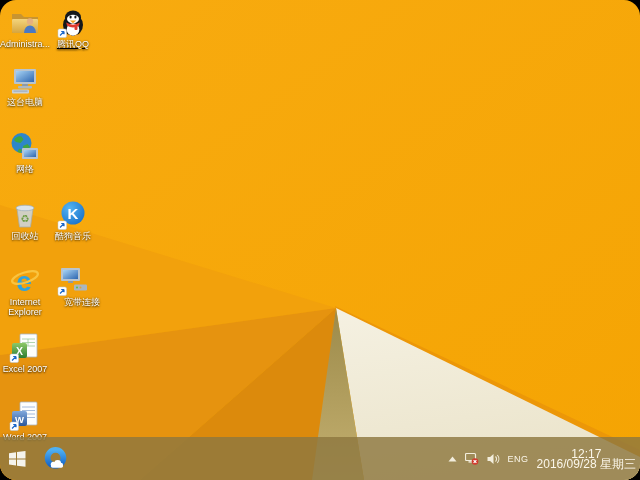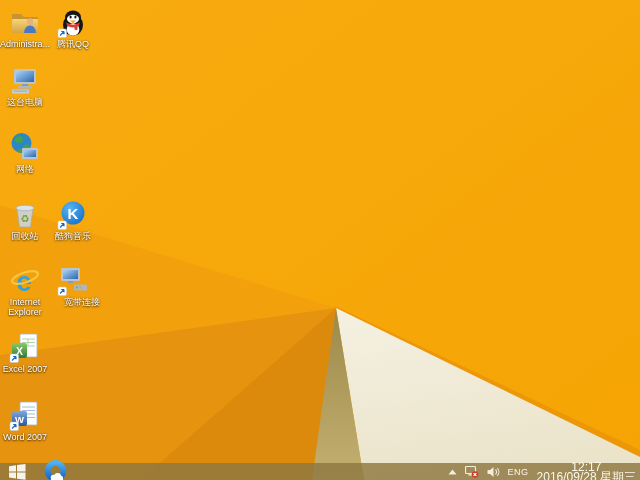--- a/index.html
+++ b/index.html
@@ -1,34 +1,35 @@
 <!DOCTYPE html>
 <html><head>
 <meta charset="utf-8">
 <style>
   html,body { margin:0; padding:0; background:#000; }
   .screen {
     position:relative; width:640px; height:480px; overflow:hidden;
     font-family:"Liberation Sans","DejaVu Sans",sans-serif;
+    border-radius:16px;
     -webkit-font-smoothing:antialiased;
   }
   .wallpaper { position:absolute; left:0; top:0; width:640px; height:480px; }
 
   
   .icon-cell { position:absolute; width:54px; text-align:center; cursor:default; }
   .icon-art  { display:block; margin:0 auto; width:32px; height:32px; }
   .icon-label {
     display:block; margin-top:1px; font-size:9px; line-height:10px; color:#ffffff;
     text-shadow:0 1px 2px rgba(0,0,0,.70), 0 0 2px rgba(0,0,0,.45);
     word-wrap:break-word;
   }
 
   
   .taskbar {
-    position:absolute; left:0; bottom:0; width:640px; height:17px;
+    position:absolute; left:0; bottom:0; width:640px; height:43px;
     background:rgba(141,119,63,0.82);
     display:flex; align-items:center;
   }
   .start-btn { width:34px; height:25px; display:flex; align-items:center; justify-content:center; }
   .tb-app    { width:30px; height:25px; display:flex; align-items:center; justify-content:center; margin-left:6px; }
   .tray { margin-left:auto; display:flex; align-items:center; gap:8px; padding-right:4px; color:#FBF7EA; }
   .tray-ico { display:flex; align-items:center; }
   .lang { font-size:9px; letter-spacing:.5px; }
   .clock { font-size:12px; line-height:10px; text-align:center; white-space:nowrap; }
 </style>
@@ -162,21 +163,21 @@
       <rect x="11" y="3" width="17" height="23" rx="1" fill="#FDFEFD" stroke="#A9B4BC" stroke-width="0.8"></rect>
       <path d="M13,8 h13 M13,11.5 h13 M13,15 h13 M13,18.5 h13" stroke="#9CB4D8" stroke-width="0.9" fill="none"></path>
       <rect x="3" y="12" width="15" height="15" rx="2" fill="url(#wdG)"></rect>
       <text x="10.5" y="23.5" font-size="9.5" font-weight="bold" fill="#fff" text-anchor="middle">W</text>
       <rect x="1" y="23" width="8.5" height="8.5" rx="1.5" fill="#fff" stroke="#B9C9D8" stroke-width="0.5"></rect>
       <path d="M3,29.5 L7,25.5 M7,25.5 h-2.8 M7,25.5 v2.8" stroke="#1A66C9" stroke-width="1.2" fill="none"></path>
     </svg>
     <span class="icon-label">Word 2007</span>
   </div>
 
-  <div class="icon-cell" style="left:46px; top:6px;">
+  <div class="icon-cell" style="left:46px; top:6px;text-decoration:underline;">
     <svg class="icon-art" viewBox="0 0 32 32">
       <ellipse cx="16" cy="19" rx="10" ry="11" fill="#15181B"></ellipse>
       <ellipse cx="16" cy="11.5" rx="8" ry="7" fill="#15181B"></ellipse>
       <ellipse cx="16" cy="13" rx="6" ry="4.2" fill="#fff"></ellipse>
       <ellipse cx="16" cy="23.5" rx="6.3" ry="6.2" fill="#fff"></ellipse>
       <ellipse cx="13.6" cy="11" rx="1.1" ry="1.6" fill="#15181B"></ellipse>
       <ellipse cx="18.4" cy="11" rx="1.1" ry="1.6" fill="#15181B"></ellipse>
       <path d="M12.8,14.6 h6.4 l-3.2,2.6 z" fill="#F5A623"></path>
       <path d="M9.2,16.6 q6.8,4.2 13.6,0 l-0.8,3.2 q-6,3.2 -12,0 z" fill="#E03A2F"></path>
       <rect x="17.5" y="19" width="3" height="5" rx="1" fill="#E03A2F"></rect>

